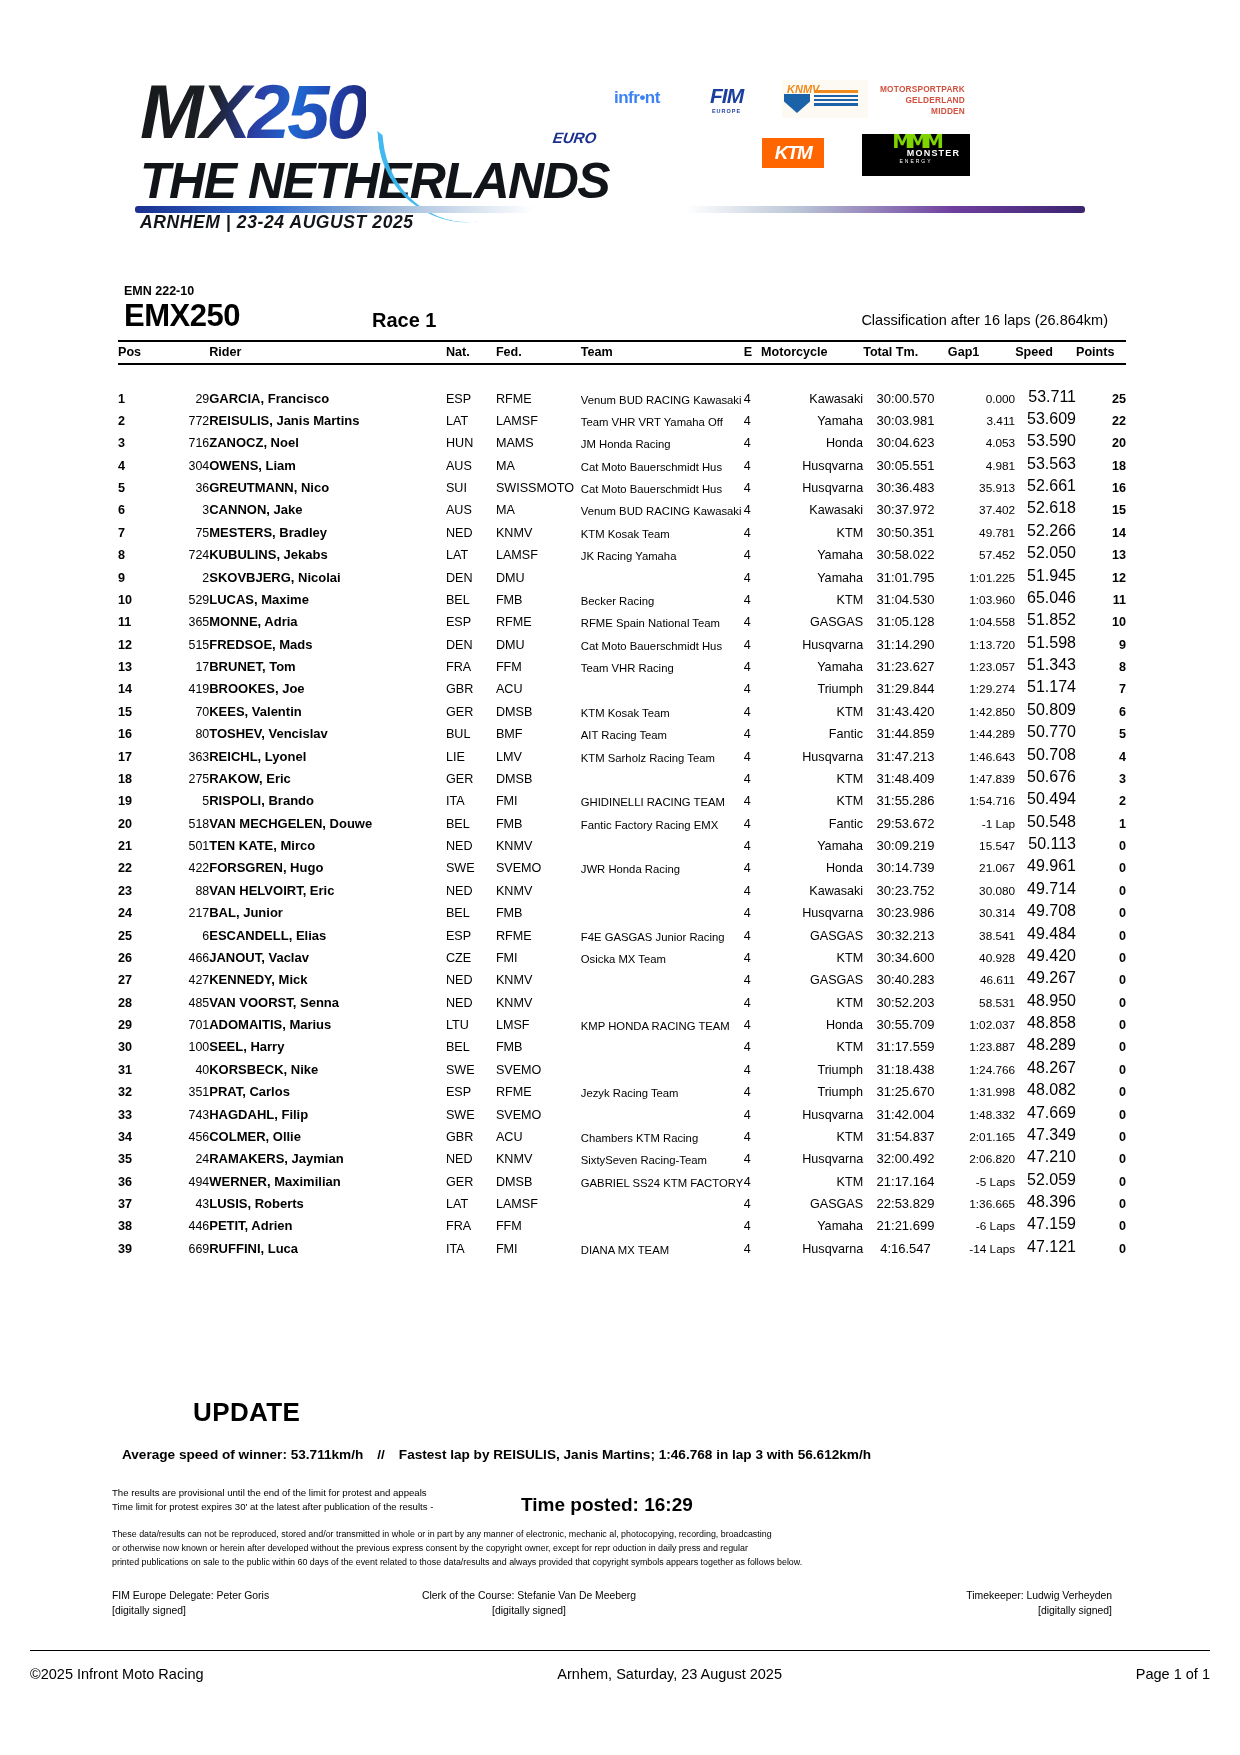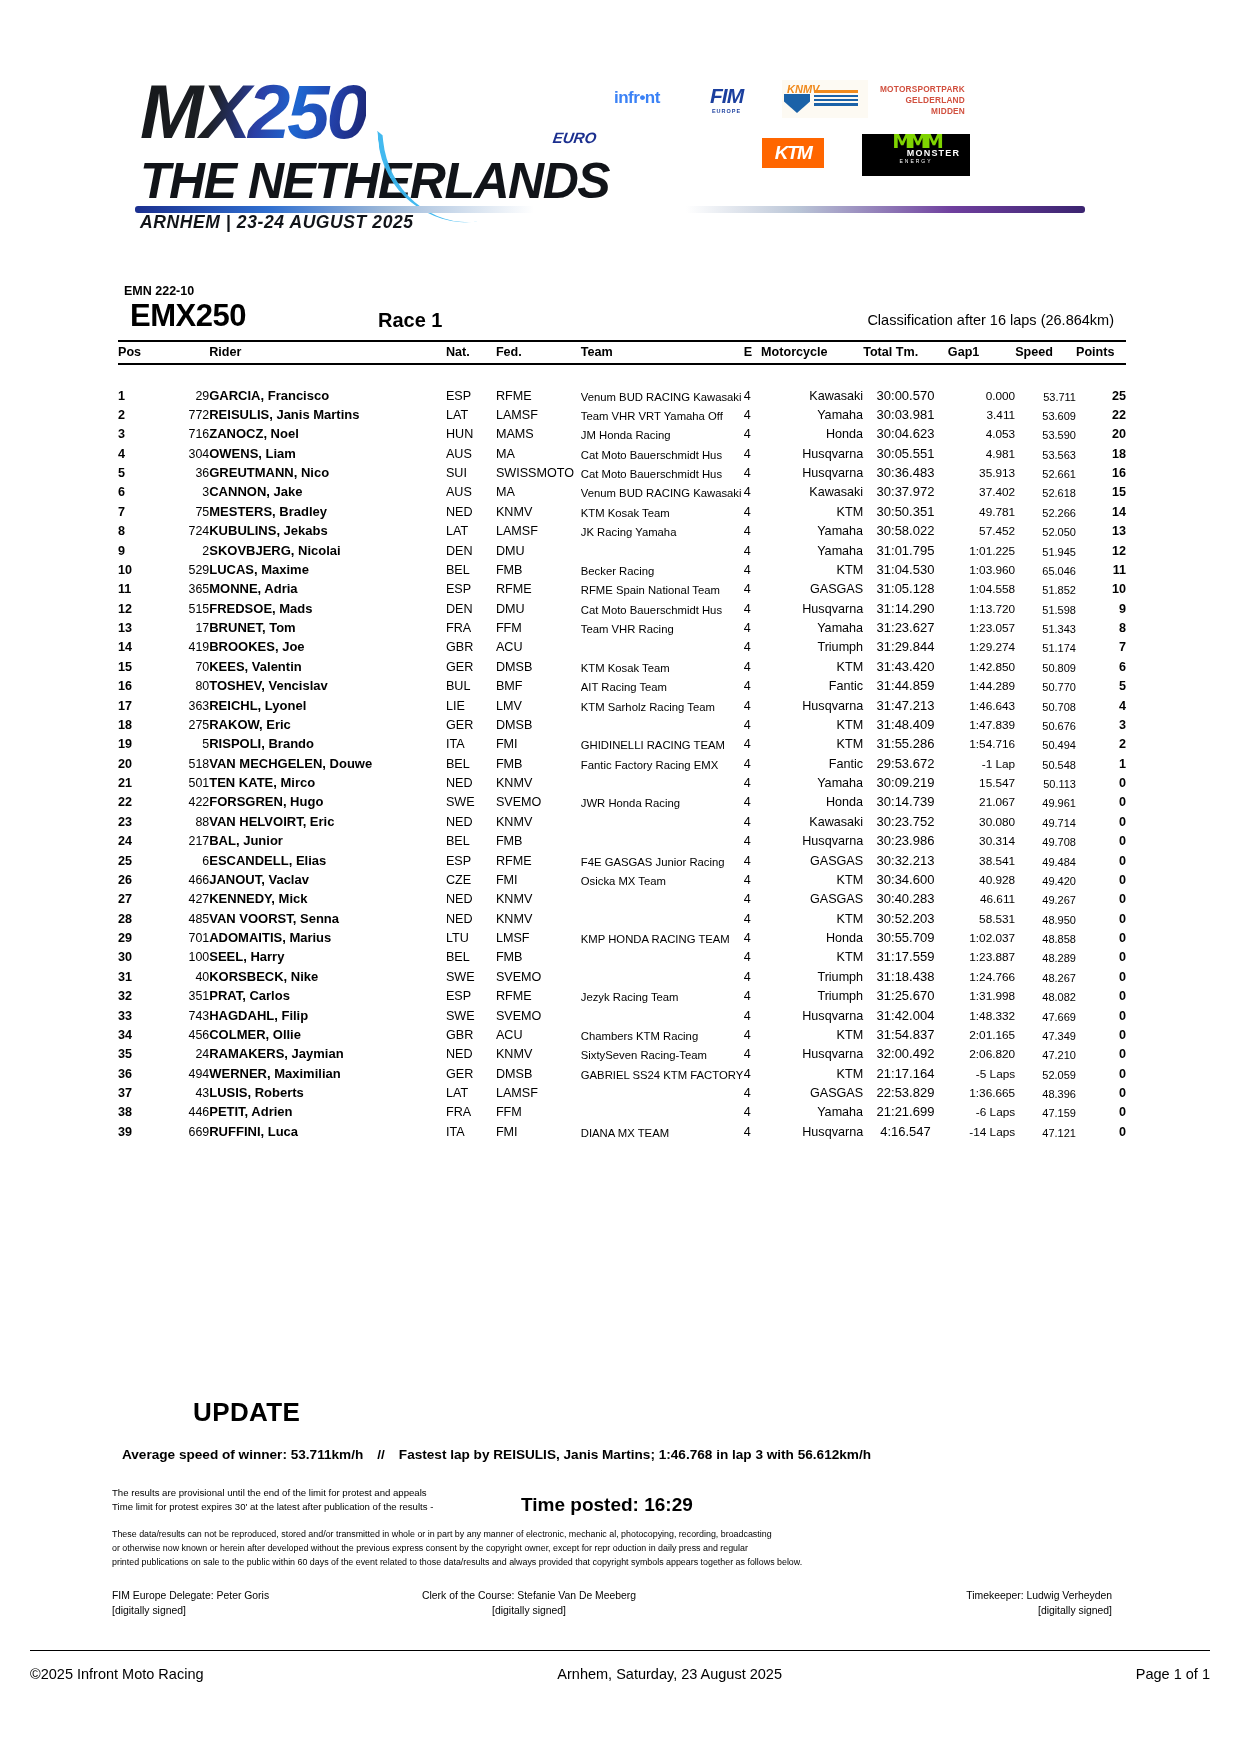--- a/index.html
+++ b/index.html
@@ -195,21 +195,20 @@
   .emn {
     position: absolute;
     left: 124px; top: 52px;
     font-size: 12.5px; font-weight: bold;
   }
   .title-row {
     position: absolute;
     left: 124px; top: 68px;
     width: 1000px;
     height: 34px;
-    margin-left: 6px;
   }
   .cls-title {
     position: absolute; left: 0; top: -2px;
     font-size: 31px; font-weight: bold; letter-spacing: -.5px;
   }
   .race-title {
     position: absolute; left: 248px; top: 9px;
     font-size: 20px; font-weight: bold;
   }
   .classification {
@@ -261,21 +260,21 @@
   .td-team   {
     font-size: 11.3px;
     max-width: 150px;
     overflow: hidden;
     text-overflow: clip;
   }
   .td-e      { text-align: left; font-size: 12.6px; }
   .td-moto   { text-align: right; font-size: 12.6px; padding-left: 4px; }
   .td-tot    { text-align: center; font-weight: normal; font-size: 13px; padding-right: 3px; }
   .td-gap    { text-align: right; font-size: 11.8px; padding-right: 3px; }
-  .td-speed  { text-align: right; font-size: 11px; padding-right: 4px; }
+  .td-speed  { text-align: right; font-size: 16px; padding-right: 4px; }
   .td-pts    { text-align: right; font-weight: bold; font-size: 12.6px; padding-right: 6px; }
 
   th.h-pos   { padding-left: 2px; }
   th.h-rider { padding-left: 48px; }
   th.h-team  { padding-left: 0; }
   th.h-moto  { padding-left: 4px; margin-top: 48px; }
   th.h-tot, th.h-gap, th.h-speed, th.h-pts { text-align: right; }
   th.h-tot   { padding-right: 3px; }
   th.h-gap   { padding-right: 3px; }
   th.h-speed { padding-right: 4px; }

